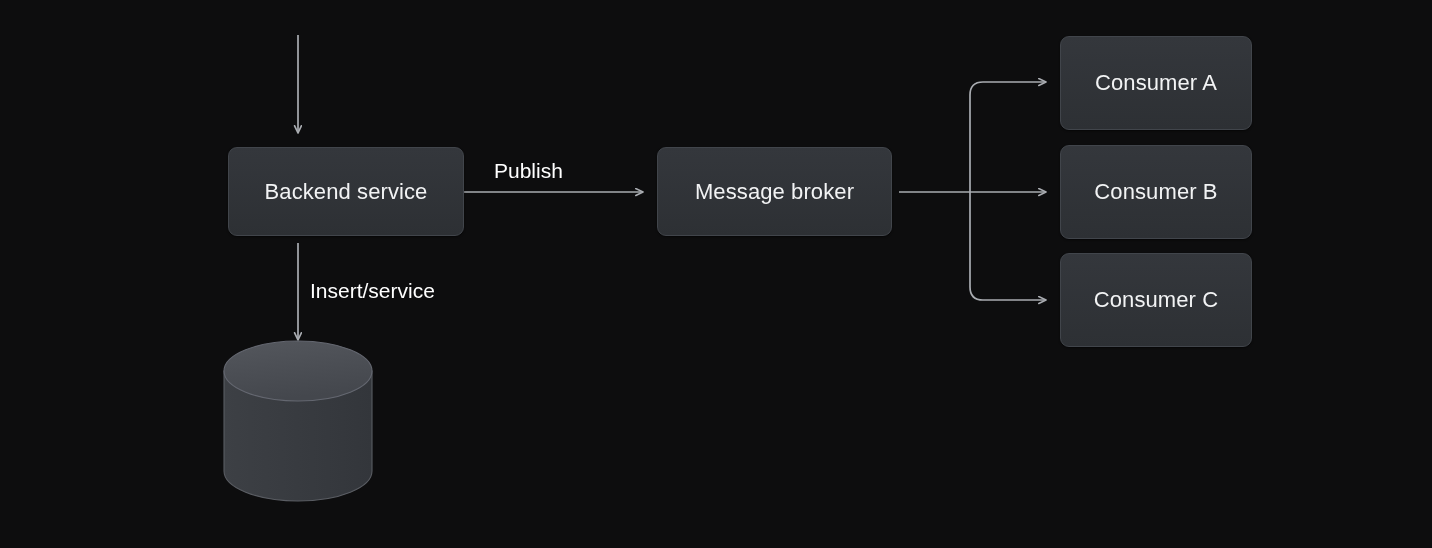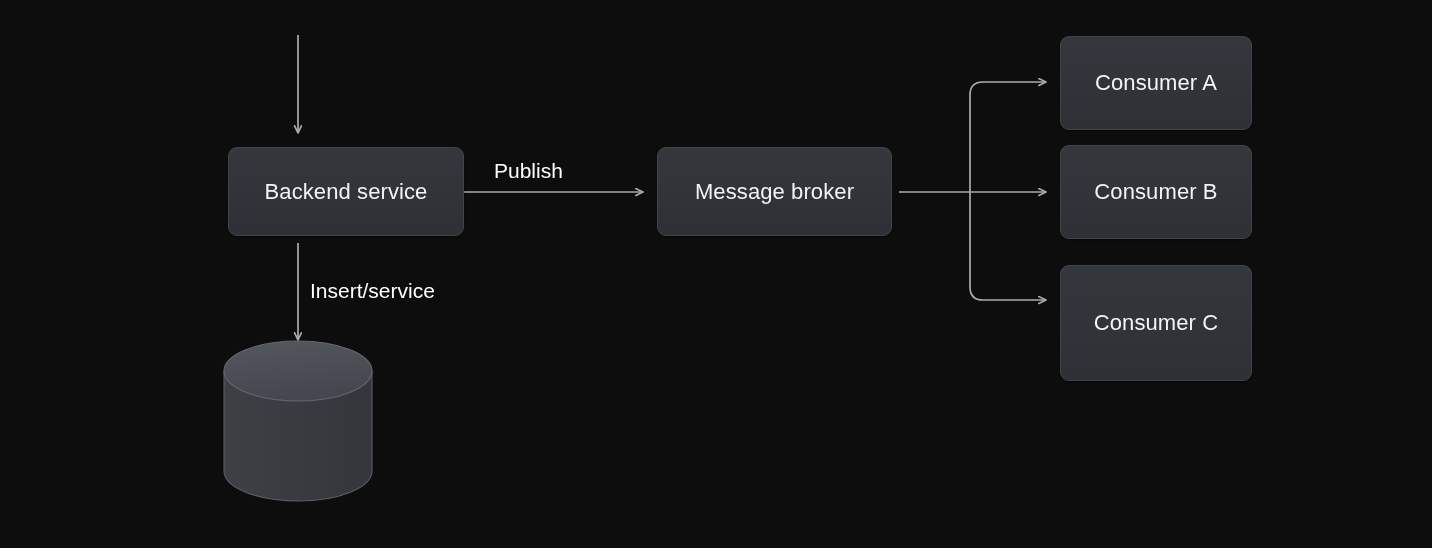--- a/index.html
+++ b/index.html
@@ -48,21 +48,21 @@
     position: absolute;
     color: #ffffff;
     font-size: 21px;
     white-space: nowrap;
     font-family: "Liberation Sans", sans-serif;
   }
   #box-backend  { left: 180px; top: 147px; width: 236px; height: 89px; margin-left: 48px; }
   #box-broker   { left: 657px; top: 147px; width: 235px; height: 89px; }
   #box-consumer-a { left: 1060px; top: 36px;  width: 192px; height: 94px; }
   #box-consumer-b { left: 1060px; top: 145px; width: 192px; height: 94px; }
-  #box-consumer-c { left: 1060px; top: 253px; width: 192px; height: 116px; margin-top: 12px; }
+  #box-consumer-c { left: 1060px; top: 253px; width: 192px; height: 94px; }
   #label-publish { left: 494px; top: 159px; }
   #label-insert  { left: 310px; top: 279px; }
 </style>
 </head>
 <body>
 
 <div id="canvas">
 
   <svg class="diagram-svg" viewBox="0 0 1432 548">
     <defs>

